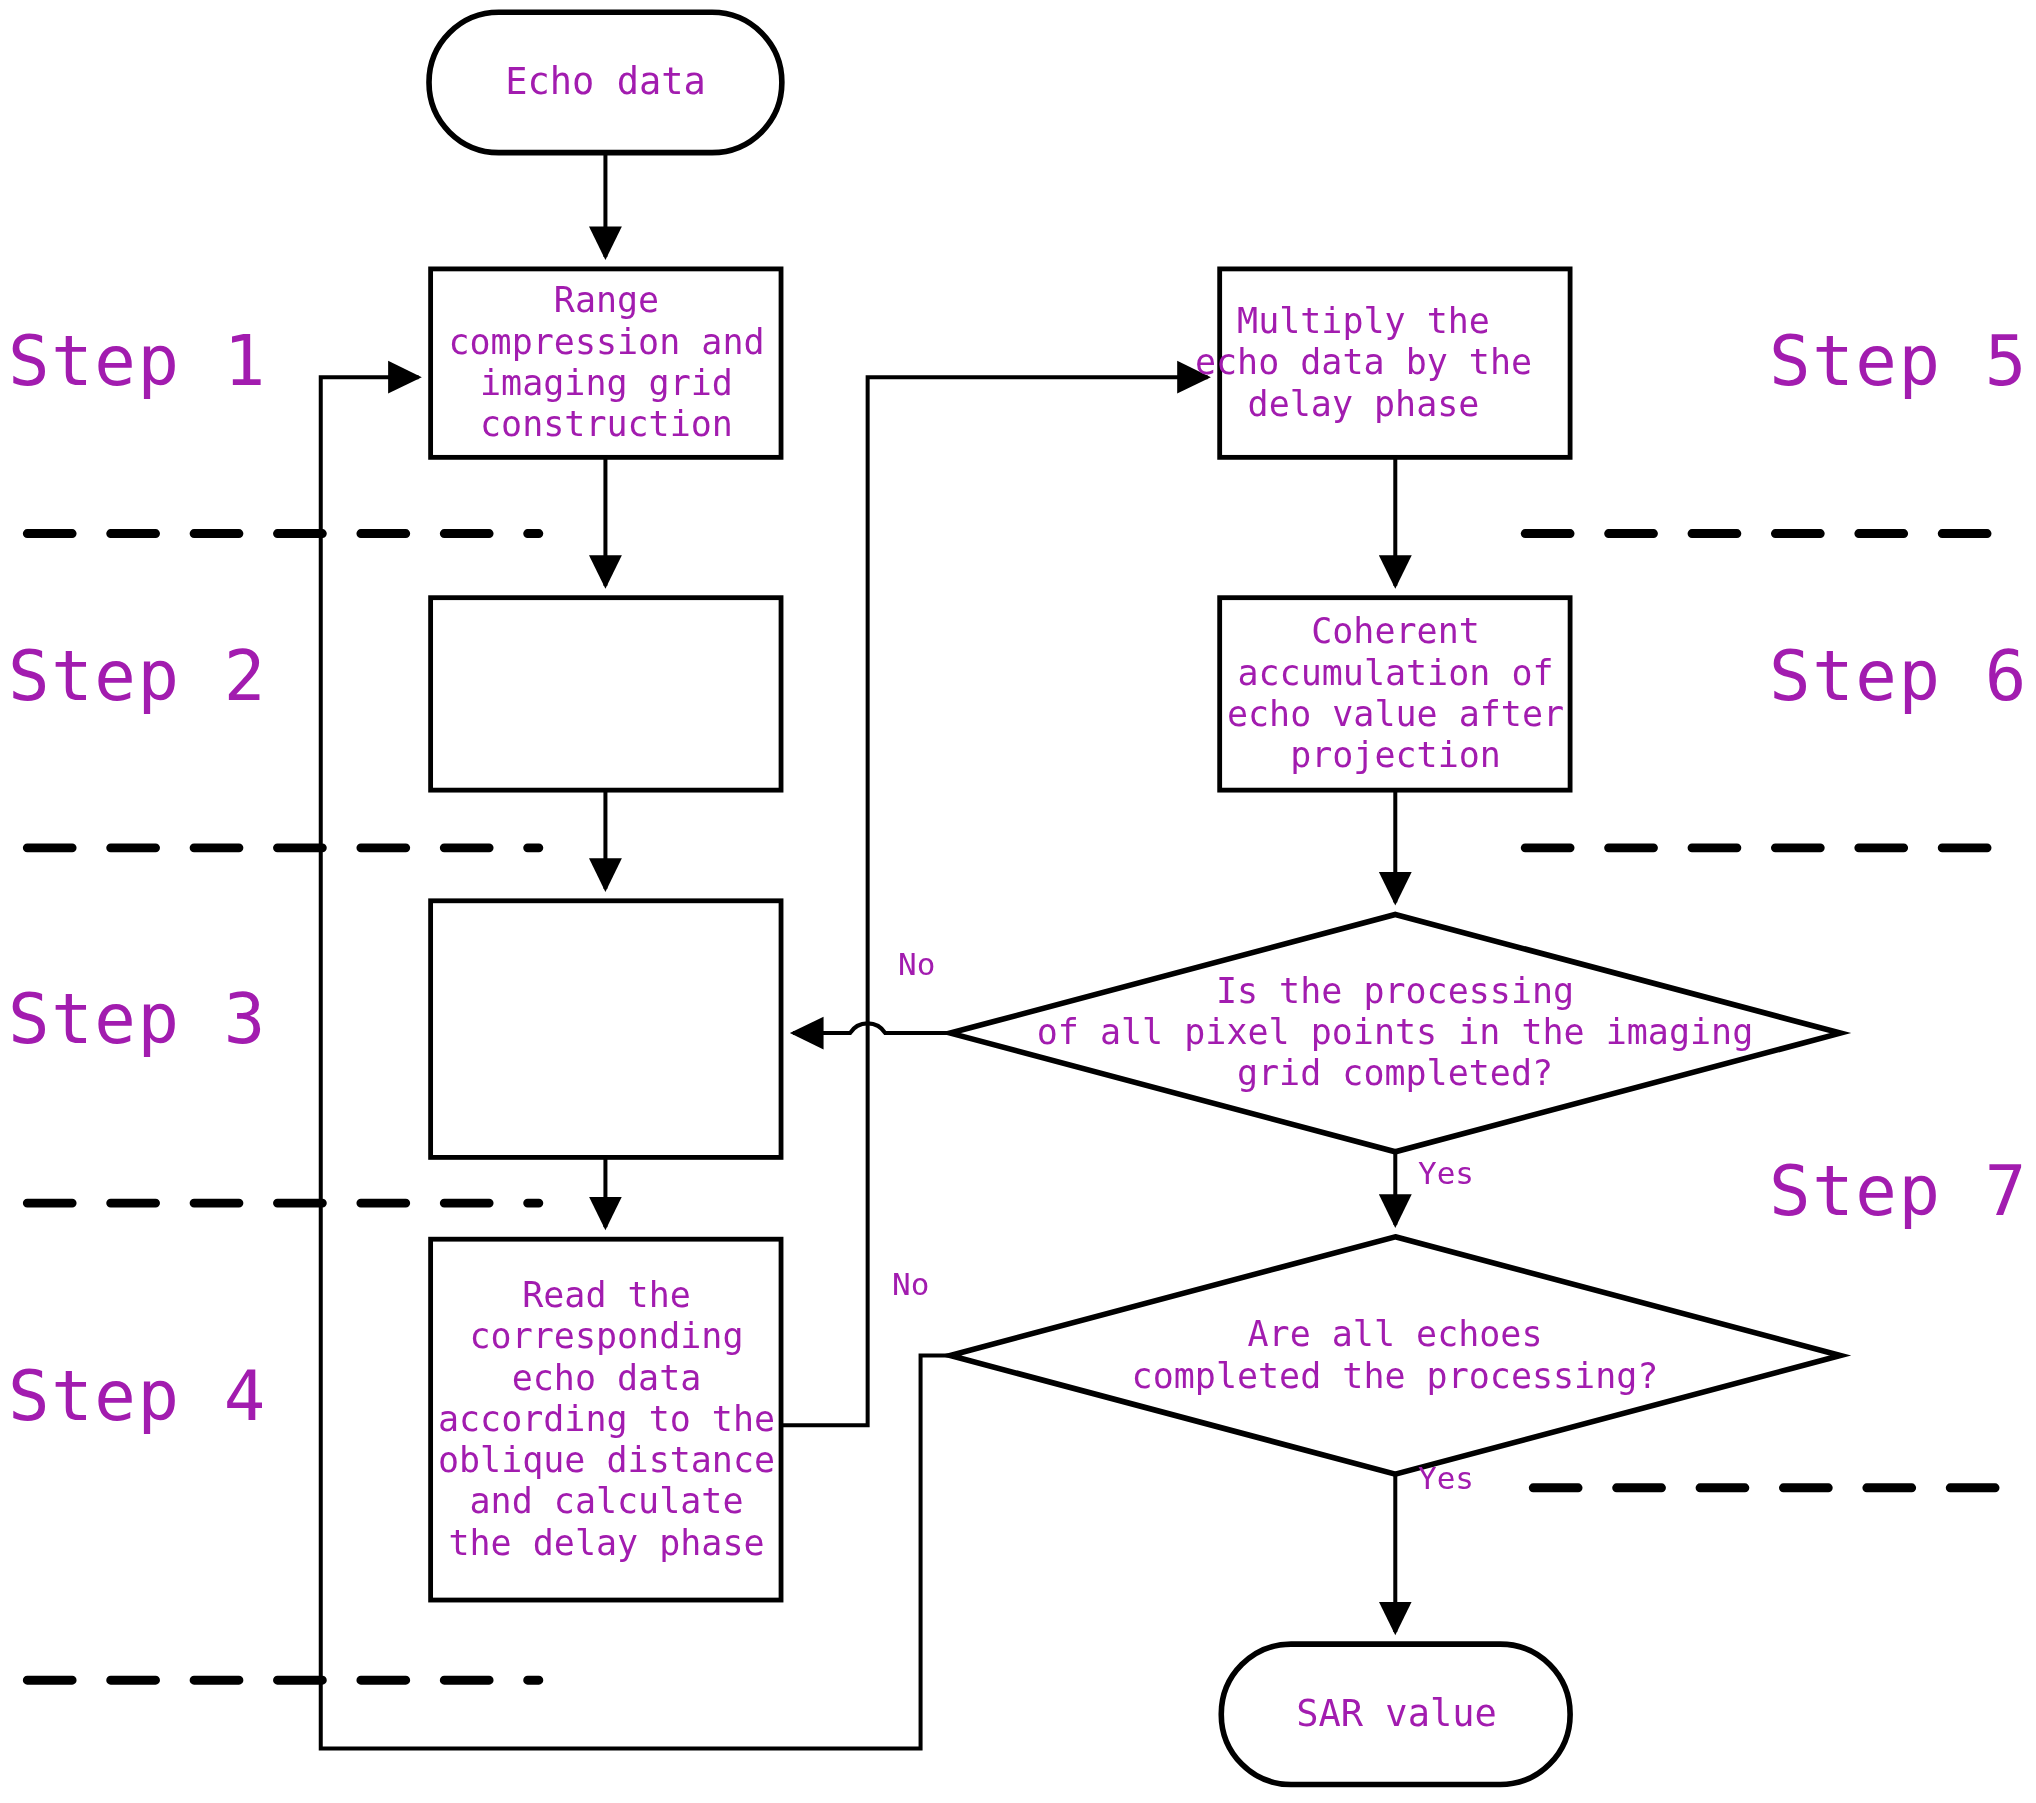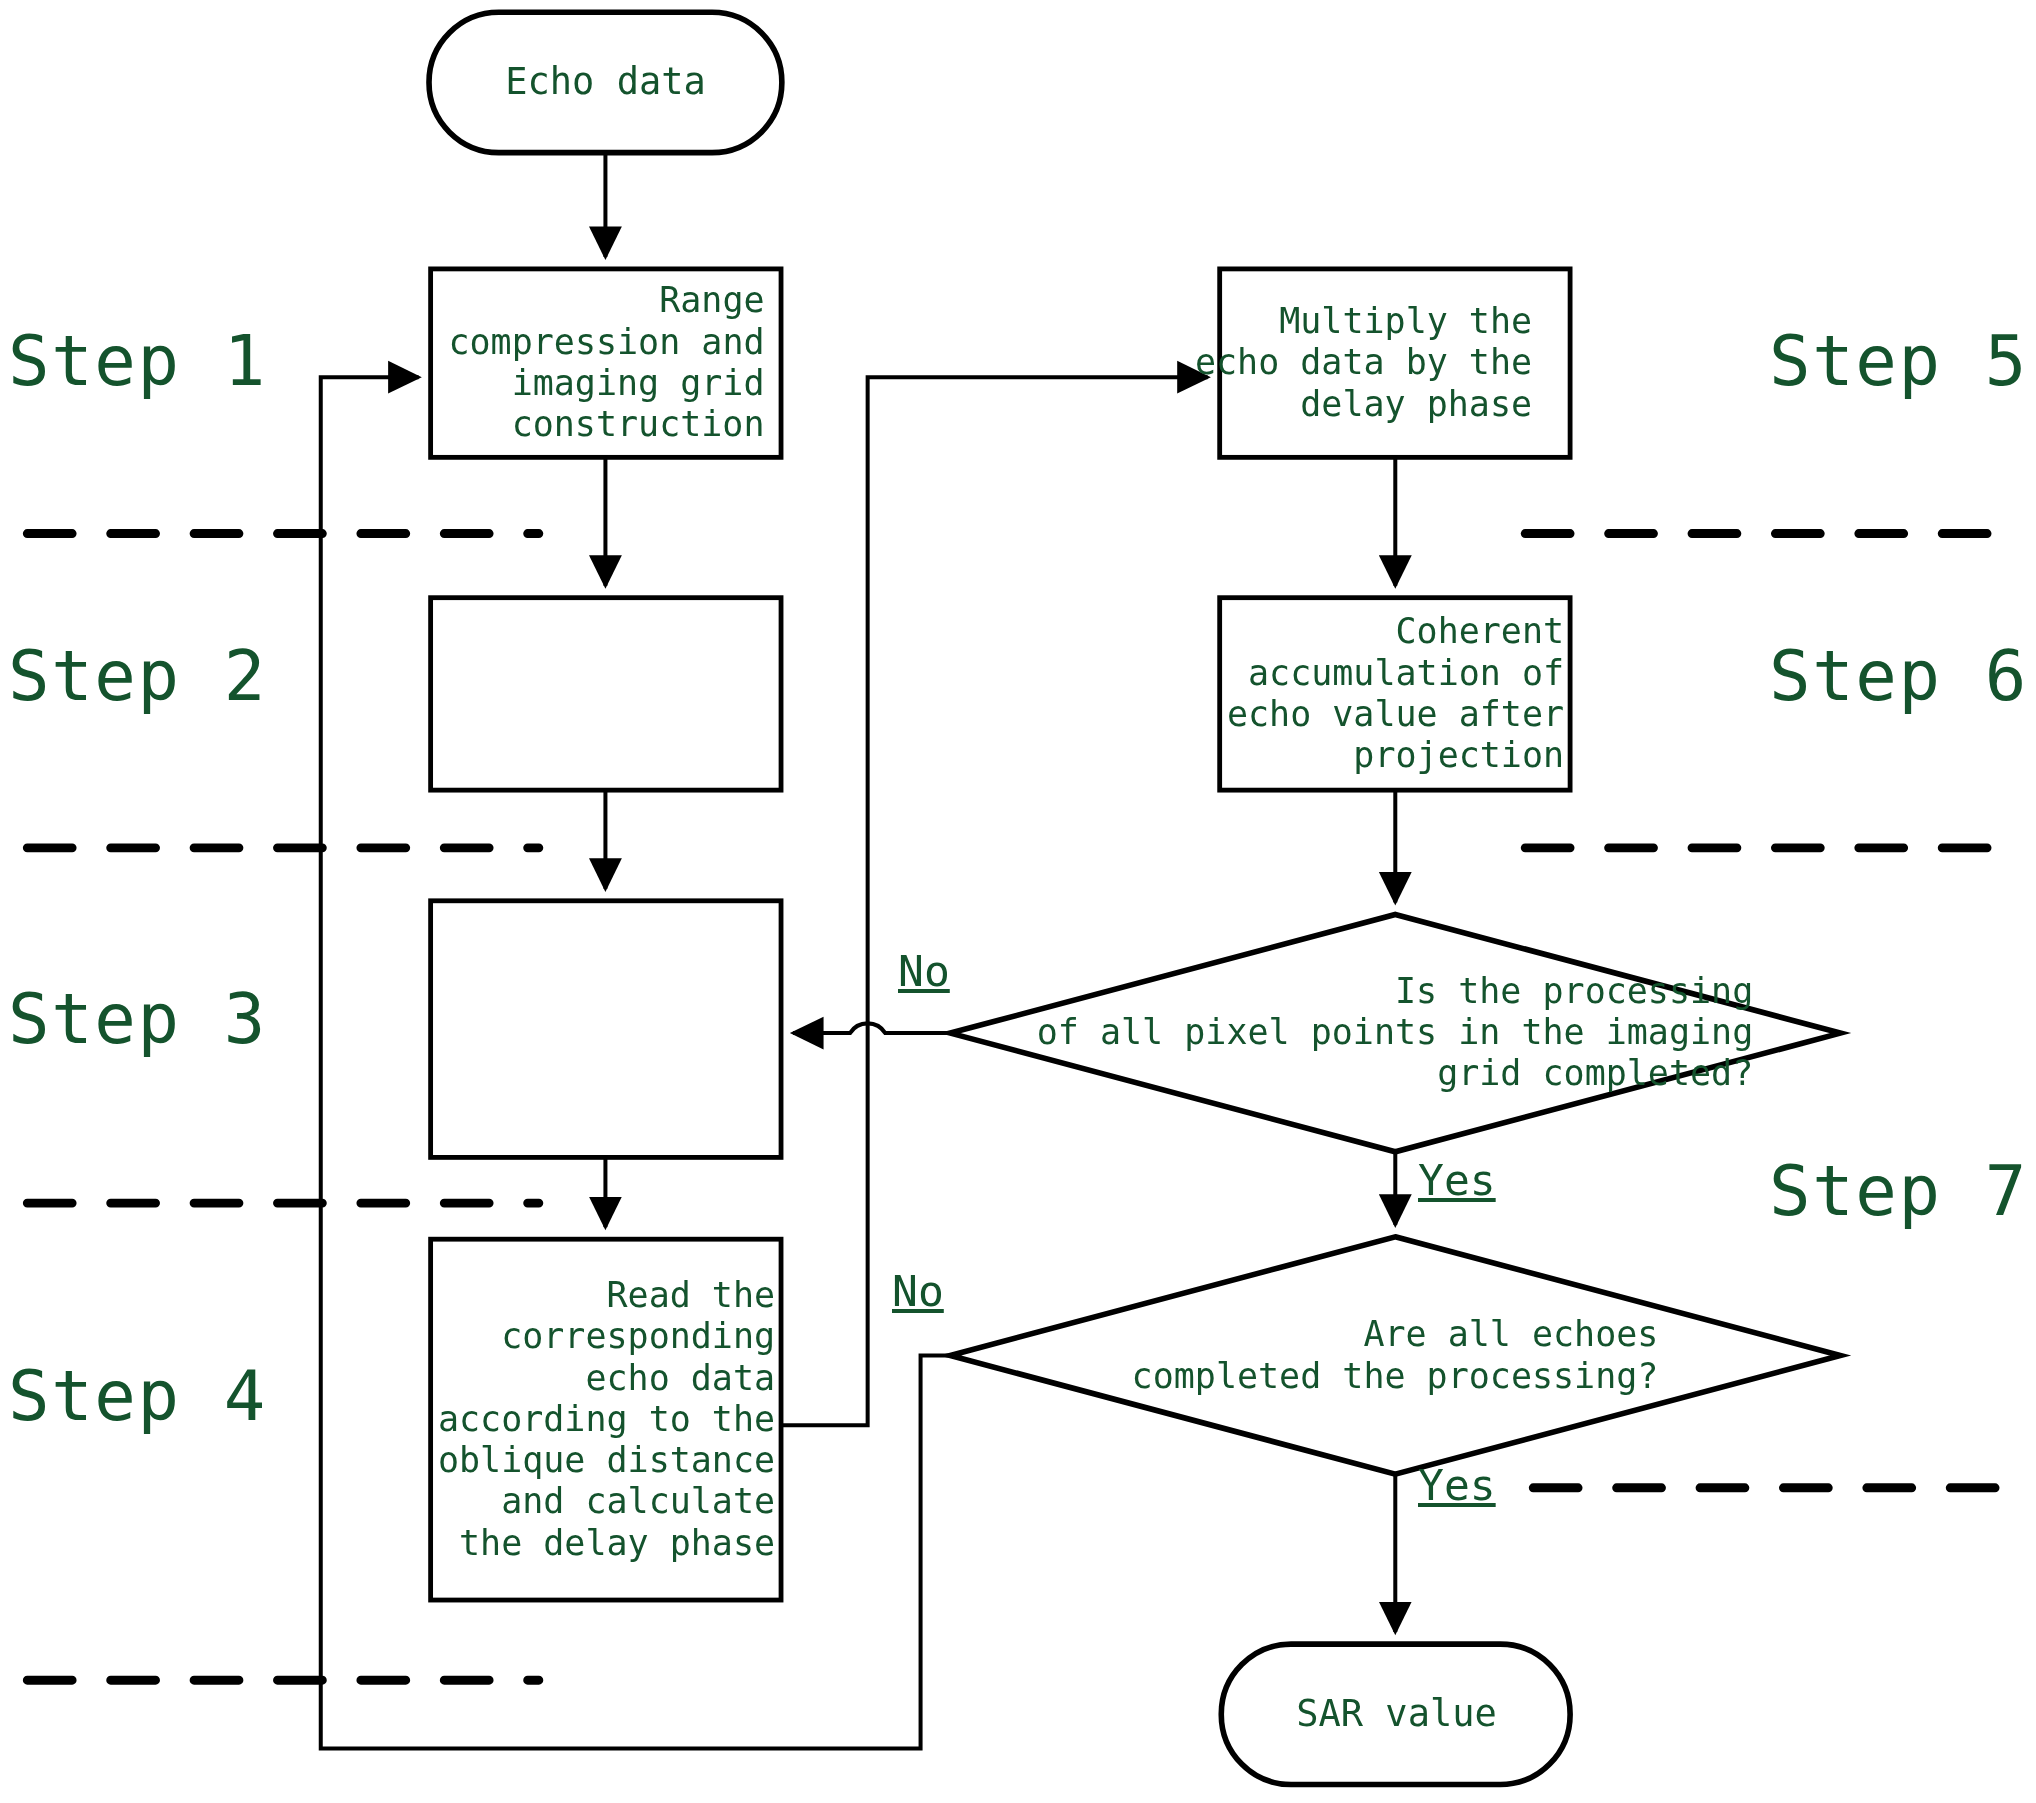--- a/index.html
+++ b/index.html
@@ -18,41 +18,40 @@
   svg.layer {
     position: absolute;
     left: 0;
     top: 0;
     width: 2036px;
     height: 1804px;
   }
   .node-text, .step-label, .edge-label {
     position: absolute;
     font-family: "DejaVu Sans Mono", "Liberation Mono", monospace;
-    color: #14532d;
+    color: #a21caf;
     white-space: pre;
-    text-align: right;
+    text-align: center;
     line-height: 1.18;
     pointer-events: none;
   }
   .node-text {
     display: flex;
     align-items: center;
     justify-content: center;
     font-size: 35px;
     letter-spacing: 0px;
   }
   .term-text { font-size: 37px; }
   .step-label {
     font-size: 69px;
     letter-spacing: 1.6px;
   }
   .edge-label {
-    font-size: 43px;
-    text-decoration: underline;
+    font-size: 31px;
   }
 </style>
 </head>
 <body>
 
 <div id="root">
 
   <svg class="layer" viewBox="0 0 2539 2249">
     <defs>
       <marker id="arrowhead" markerWidth="9" markerHeight="9" refX="7.6" refY="4.5" orient="auto" markerUnits="strokeWidth">

